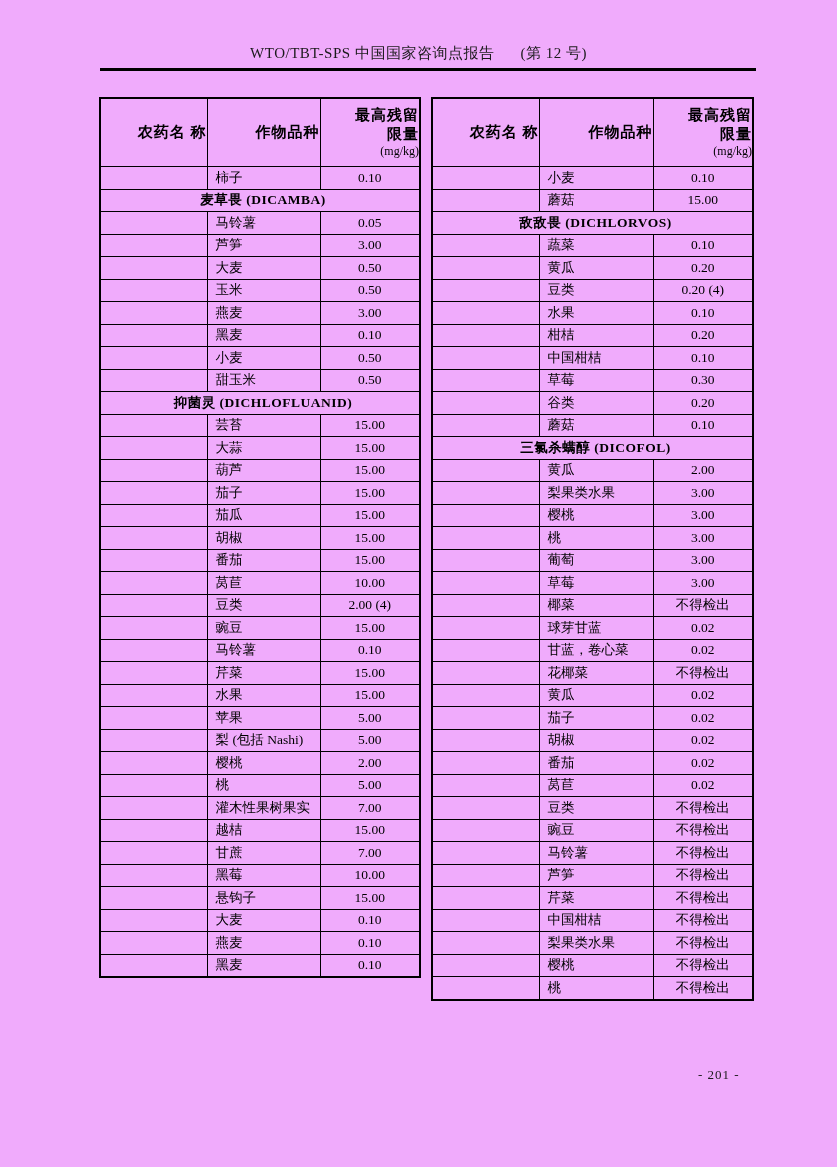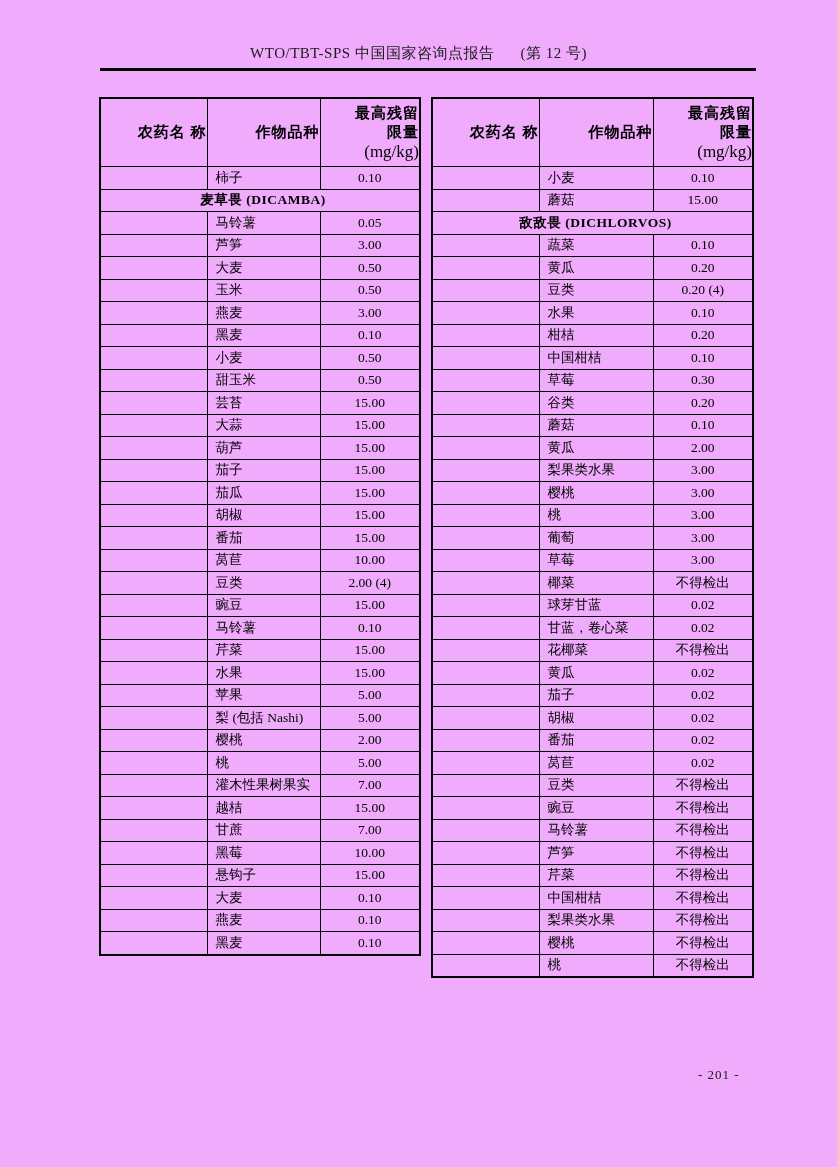--- a/index.html
+++ b/index.html
@@ -32,21 +32,21 @@
   table.mrl-table.right { left:431px; width:323px; }
   .mrl-table th, .mrl-table td {
     border:1px solid #000;
     padding:0; overflow:hidden; white-space:nowrap;
   }
   .mrl-table thead th {
     height:67px; text-align:right; vertical-align:middle;
     font-weight:bold; font-size:15px; letter-spacing:1px;
   }
   .mrl-table thead th .unit {
-    font-weight:normal; font-size:17px; letter-spacing:0;
+    font-weight:normal; font-size:12px; letter-spacing:0;
   }
   .mrl-table tbody td { height:21.5px; vertical-align:middle; }
   td.col-crop { text-align:left; padding-left:8px; }
   td.col-mrl  { text-align:center; }
   td.section-cell {
     text-align:center; padding-left:6px;
     font-weight:bold; letter-spacing:0.5px;
   }
   .page-number {
     position:absolute; top:1067px; left:698px;
@@ -123,20 +123,23 @@
           <td class="col-pesticide"></td>
           <td class="col-crop">小麦</td>
           <td class="col-mrl">0.50</td>
         </tr>
         <tr>
           <td class="col-pesticide"></td>
           <td class="col-crop">甜玉米</td>
           <td class="col-mrl">0.50</td>
         </tr>
         <tr>
+          <td colspan="3" class="section-cell">抑菌灵 (DICHLOFLUANID)</td>
+        </tr>
+        <tr>
           <td class="col-pesticide"></td>
           <td class="col-crop">芸苔</td>
           <td class="col-mrl">15.00</td>
         </tr>
         <tr>
           <td class="col-pesticide"></td>
           <td class="col-crop">大蒜</td>
           <td class="col-mrl">15.00</td>
         </tr>
         <tr>
@@ -327,20 +330,23 @@
           <td class="col-pesticide"></td>
           <td class="col-crop">谷类</td>
           <td class="col-mrl">0.20</td>
         </tr>
         <tr>
           <td class="col-pesticide"></td>
           <td class="col-crop">蘑菇</td>
           <td class="col-mrl">0.10</td>
         </tr>
         <tr>
+          <td colspan="3" class="section-cell">三氯杀螨醇 (DICOFOL)</td>
+        </tr>
+        <tr>
           <td class="col-pesticide"></td>
           <td class="col-crop">黄瓜</td>
           <td class="col-mrl">2.00</td>
         </tr>
         <tr>
           <td class="col-pesticide"></td>
           <td class="col-crop">梨果类水果</td>
           <td class="col-mrl">3.00</td>
         </tr>
         <tr>

